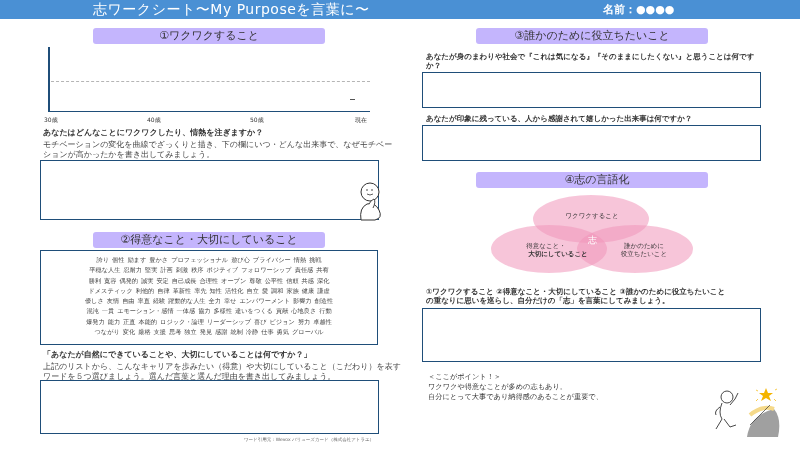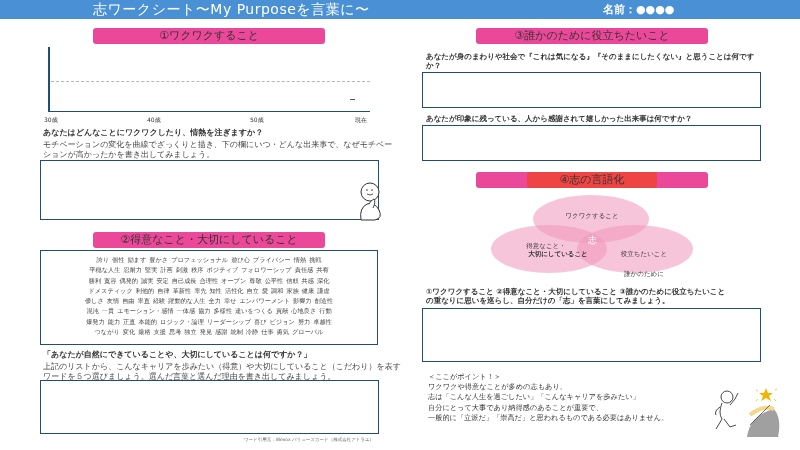--- a/index.html
+++ b/index.html
@@ -7,21 +7,21 @@
   body { font-family: "DejaVu Sans", "Liberation Sans", sans-serif; color: #333; position: relative; }
 
   .header {
     position: absolute; left: 0; top: 0; width: 800px; height: 19px;
     background: #4a90d4; color: #fff;
   }
   .header .title { position: absolute; left: 58px; top: 0px; font-size: 14px; line-height: 19px; letter-spacing: 0.5px; margin-left: 35px; }
   .header .name { position: absolute; left: 603px; top: 0px; font-size: 11px; line-height: 19px; font-weight: bold; }
 
   .section-title {
-    position: absolute; height: 16px; background: #ec4899; border-radius: 3px;
+    position: absolute; height: 16px; background: #c4b5fd; border-radius: 3px;
     font-size: 11px; line-height: 16px; text-align: center; color: #333;
   }
 
   .chart-area { position: absolute; left: 48px; top: 47px; width: 322px; height: 65px; }
   .chart-y { position: absolute; left: 0; top: 0; width: 1.5px; height: 65px; background: #1f4e79; }
   .chart-x { position: absolute; left: 0; bottom: 0; width: 322px; height: 1.5px; background: #1f4e79; }
   .chart-mid { position: absolute; left: 3px; top: 34px; width: 319px; border-top: 1px dashed #b5b5b5; }
   .chart-minus { position: absolute; left: 302px; top: 52px; width: 5px; height: 1px; background: #555; }
   .tick { position: absolute; top: 116px; font-size: 6px; color: #333; }
 
@@ -121,44 +121,42 @@
 <div class="credit">ワード引用元：Wevox バリューズカード（株式会社アトラエ）</div>
 
 <div class="section-title" style="left:476px; top:28px; width:232px;">③誰かのために役立ちたいこと</div>
 <div class="q-bold" style="left:426px; top:52px; font-size:7.5px; line-height:9px;">あなたが身のまわりや社会で『これは気になる』『そのままにしたくない』と思うことは何です</div>
 <div class="q-bold" style="left:426px; top:61px; font-size:7.5px; line-height:9px;">か？</div>
 <div class="answer-box" style="left:422px; top:72px; width:339px; height:36px;"></div>
 <div class="q-bold" style="left:426px; top:114px; font-size:7.5px; line-height:9px;">あなたが印象に残っている、人から感謝されて嬉しかった出来事は何ですか？</div>
 <div class="answer-box" style="left:422px; top:125px; width:339px; height:36px;"></div>
 
 <div class="section-title" style="left:476px; top:172px; width:232px;"></div>
-<div class="section-title" style="left:527px; top:172px; width:130px; background:#ef4444;">④志の言語化</div>
+<div class="section-title" style="left:527px; top:172px; width:140px; background:#c4b5fd;">④志の言語化</div>
 
 <div class="venn">
   <div class="ellipse" style="left:48px; top:3px; width:116px; height:48px;"></div>
   <div class="ellipse" style="left:6px; top:33px; width:116px; height:48px;"></div>
   <div class="ellipse" style="left:92px; top:33px; width:116px; height:48px;"></div>
   <div class="venn-label" style="left:64px; top:20px; width:86px;">ワクワクすること</div>
   <div class="venn-label" style="left:16px; top:50px; width:90px;">得意なこと・</div>
   <div class="venn-label" style="left:28px; top:58px; width:90px;font-weight:bold;">大切にしていること</div>
-  <div class="venn-label" style="left:114px; top:50px; width:90px;margin-top:28px;">誰かのために</div>
+  <div class="venn-label" style="left:114px; top:50px; width:90px;">誰かのために</div>
   <div class="venn-label" style="left:114px; top:58px; width:90px;">役立ちたいこと</div>
   <div class="venn-center">志</div>
 </div>
 
 <div class="q-bold" style="left:426px; top:287px; font-size:7.5px; line-height:9px;">①ワクワクすること ②得意なこと・大切にしていること ③誰かのために役立ちたいこと</div>
 <div class="q-bold" style="left:426px; top:296px; font-size:7.5px; line-height:9px;">の重なりに思いを巡らし、自分だけの「志」を言葉にしてみましょう。</div>
 <div class="answer-box" style="left:422px; top:308px; width:339px; height:54px;"></div>
 
 <div class="points">
   <div>＜ここがポイント！＞</div>
   <div>ワクワクや得意なことが多めの志もあり。</div>
-  <div>志は「こんな人生を過ごしたい」「こんなキャリアを歩みたい」</div>
   <div>自分にとって大事であり納得感のあることが重要で、</div>
-  <div>一般的に「立派だ」「崇高だ」と思われるものである必要はありません。</div>
 </div>
 
 <svg class="figure" style="left:712px; top:385px;" width="70" height="55" viewBox="0 0 70 55">
   <path d="M35 52 Q38 30 62 24 Q70 34 66 52 Z" fill="#a0a0a0"></path>
   <path d="M38 30 Q50 20 62 24" fill="none" stroke="#f5d98a" stroke-width="4"></path>
   <line x1="38" y1="40" x2="58" y2="20" stroke="#333" stroke-width="0.7"></line>
   <polygon points="54,3 56,8 61,8 57,11 59,16 54,13 49,16 51,11 47,8 52,8" fill="#f4b400"></polygon>
   <g stroke="#f4b400" stroke-width="0.7">
     <line x1="44" y1="5" x2="46" y2="6"></line>
       <line x1="63" y1="5" x2="65" y2="4"></line>

